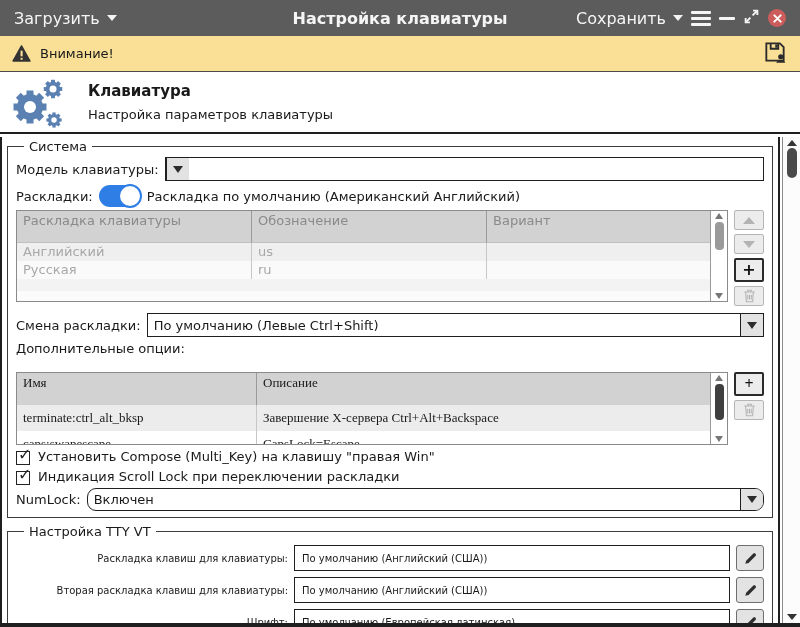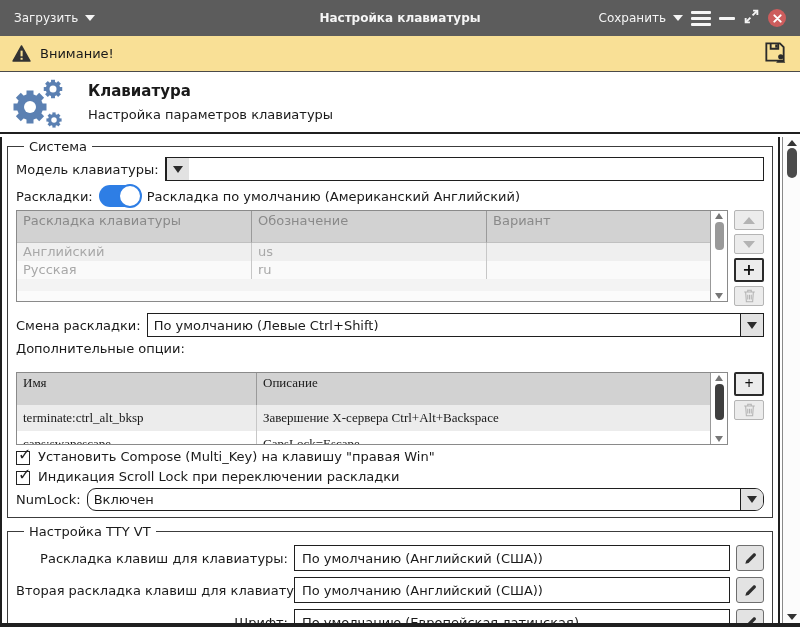--- a/index.html
+++ b/index.html
@@ -7,21 +7,21 @@
   body {
     width:800px; height:627px; overflow:hidden;
     font-family:"DejaVu Sans", sans-serif;
     background:#fff; color:#1a1a1a;
   }
   .app { position:relative; width:800px; height:627px; background:#fff; overflow:hidden; }
 
   
   .titlebar {
     position:relative; height:36px; background:#5c5c5c; color:#f5f5f5;
-    display:flex; align-items:center; padding:0 14px; font-size:12px;
+    display:flex; align-items:center; padding:0 14px; font-size:16px;
   }
   .tb-menu-btn { display:flex; align-items:center; gap:7px; cursor:default; }
   .caret-down { width:0;height:0;border-left:5px solid transparent;border-right:5px solid transparent;border-top:6px solid #f5f5f5; }
   .tb-title { position:absolute; left:0; right:0; text-align:center; font-weight:bold; pointer-events:none; }
   .tb-right { margin-left:auto; display:flex; align-items:center; gap:8px; }
   .hamburger { display:flex; flex-direction:column; gap:3px; }
   .hamburger .bar { width:20px; height:3px; background:#f5f5f5; border-radius:1px; }
   .min-glyph { width:16px; height:3px; background:#f5f5f5; border-radius:1px; }
   .close-btn {
     width:18px; height:18px; border-radius:50%; background:#cd5d5d;
@@ -121,21 +121,21 @@
   .sq-btn.enabled { border:2px solid #2b2b2b; font-weight:bold; font-size:16px; color:#111; line-height:1; }
   .tri-up-d { width:0;height:0;border-left:6px solid transparent;border-right:6px solid transparent;border-bottom:7px solid #b3b3b3; }
   .tri-dn-d { width:0;height:0;border-left:6px solid transparent;border-right:6px solid transparent;border-top:7px solid #b3b3b3; }
 
   
   .cbrow { display:flex; align-items:flex-start; gap:8px; font-size:13px; margin-top:4px; }
   .cb { position:relative; width:14px; height:14px; border:1.5px solid #222; background:#fff; flex:none; margin-top:2px; }
   .cb .mark { position:absolute; top:-7px; left:1px; font-size:16px; font-weight:bold; color:#222; }
 
   
-  .tty-row { display:flex; align-items:center; gap:6px; margin-top:6px; font-size:13px; }
+  .tty-row { display:flex; align-items:center; gap:6px; margin-top:6px; font-size:10px; }
   .tty-label { width:272px; text-align:right; flex:none; white-space:nowrap; }
   .tty-field { flex:1; height:26px; border:1px solid #1f1f1f; background:#fff; display:flex; align-items:center; padding:0 7px; white-space:nowrap; overflow:hidden; }
   .pencil-btn { width:28px; height:26px; flex:none; border:1px solid #6e6e6e; background:#e3e3e3; border-radius:3px; display:flex; align-items:center; justify-content:center; }
 
   
   .vscroll {
     position:absolute; top:137px; right:0; width:18px; bottom:4px;
     background:#fcfcfc; border-left:1px solid #8a8a8a;
     display:flex; flex-direction:column; align-items:center; padding:3px 0;
   }

